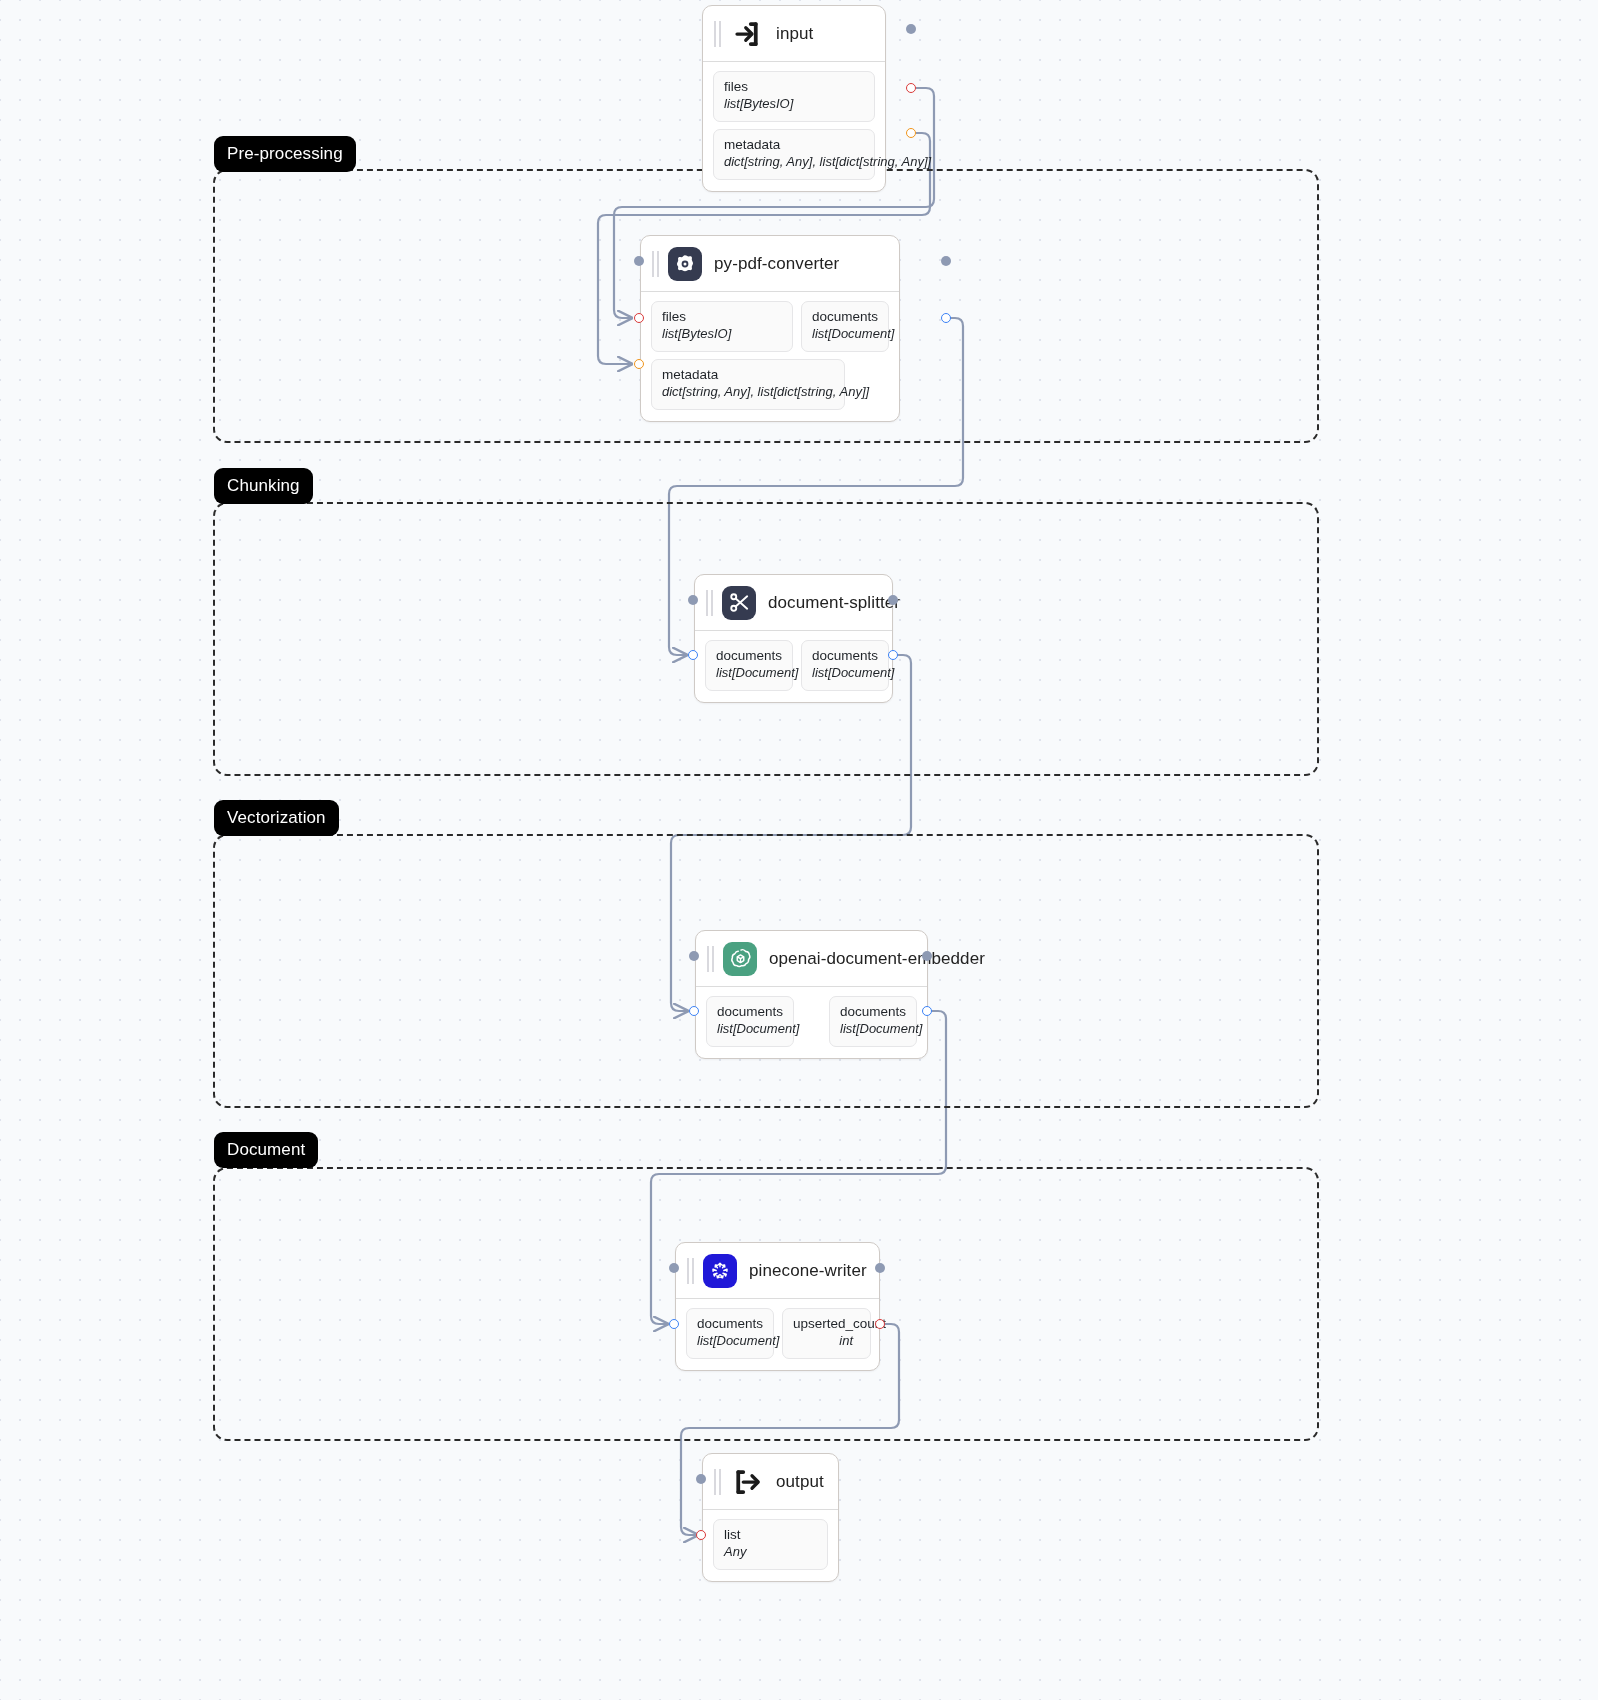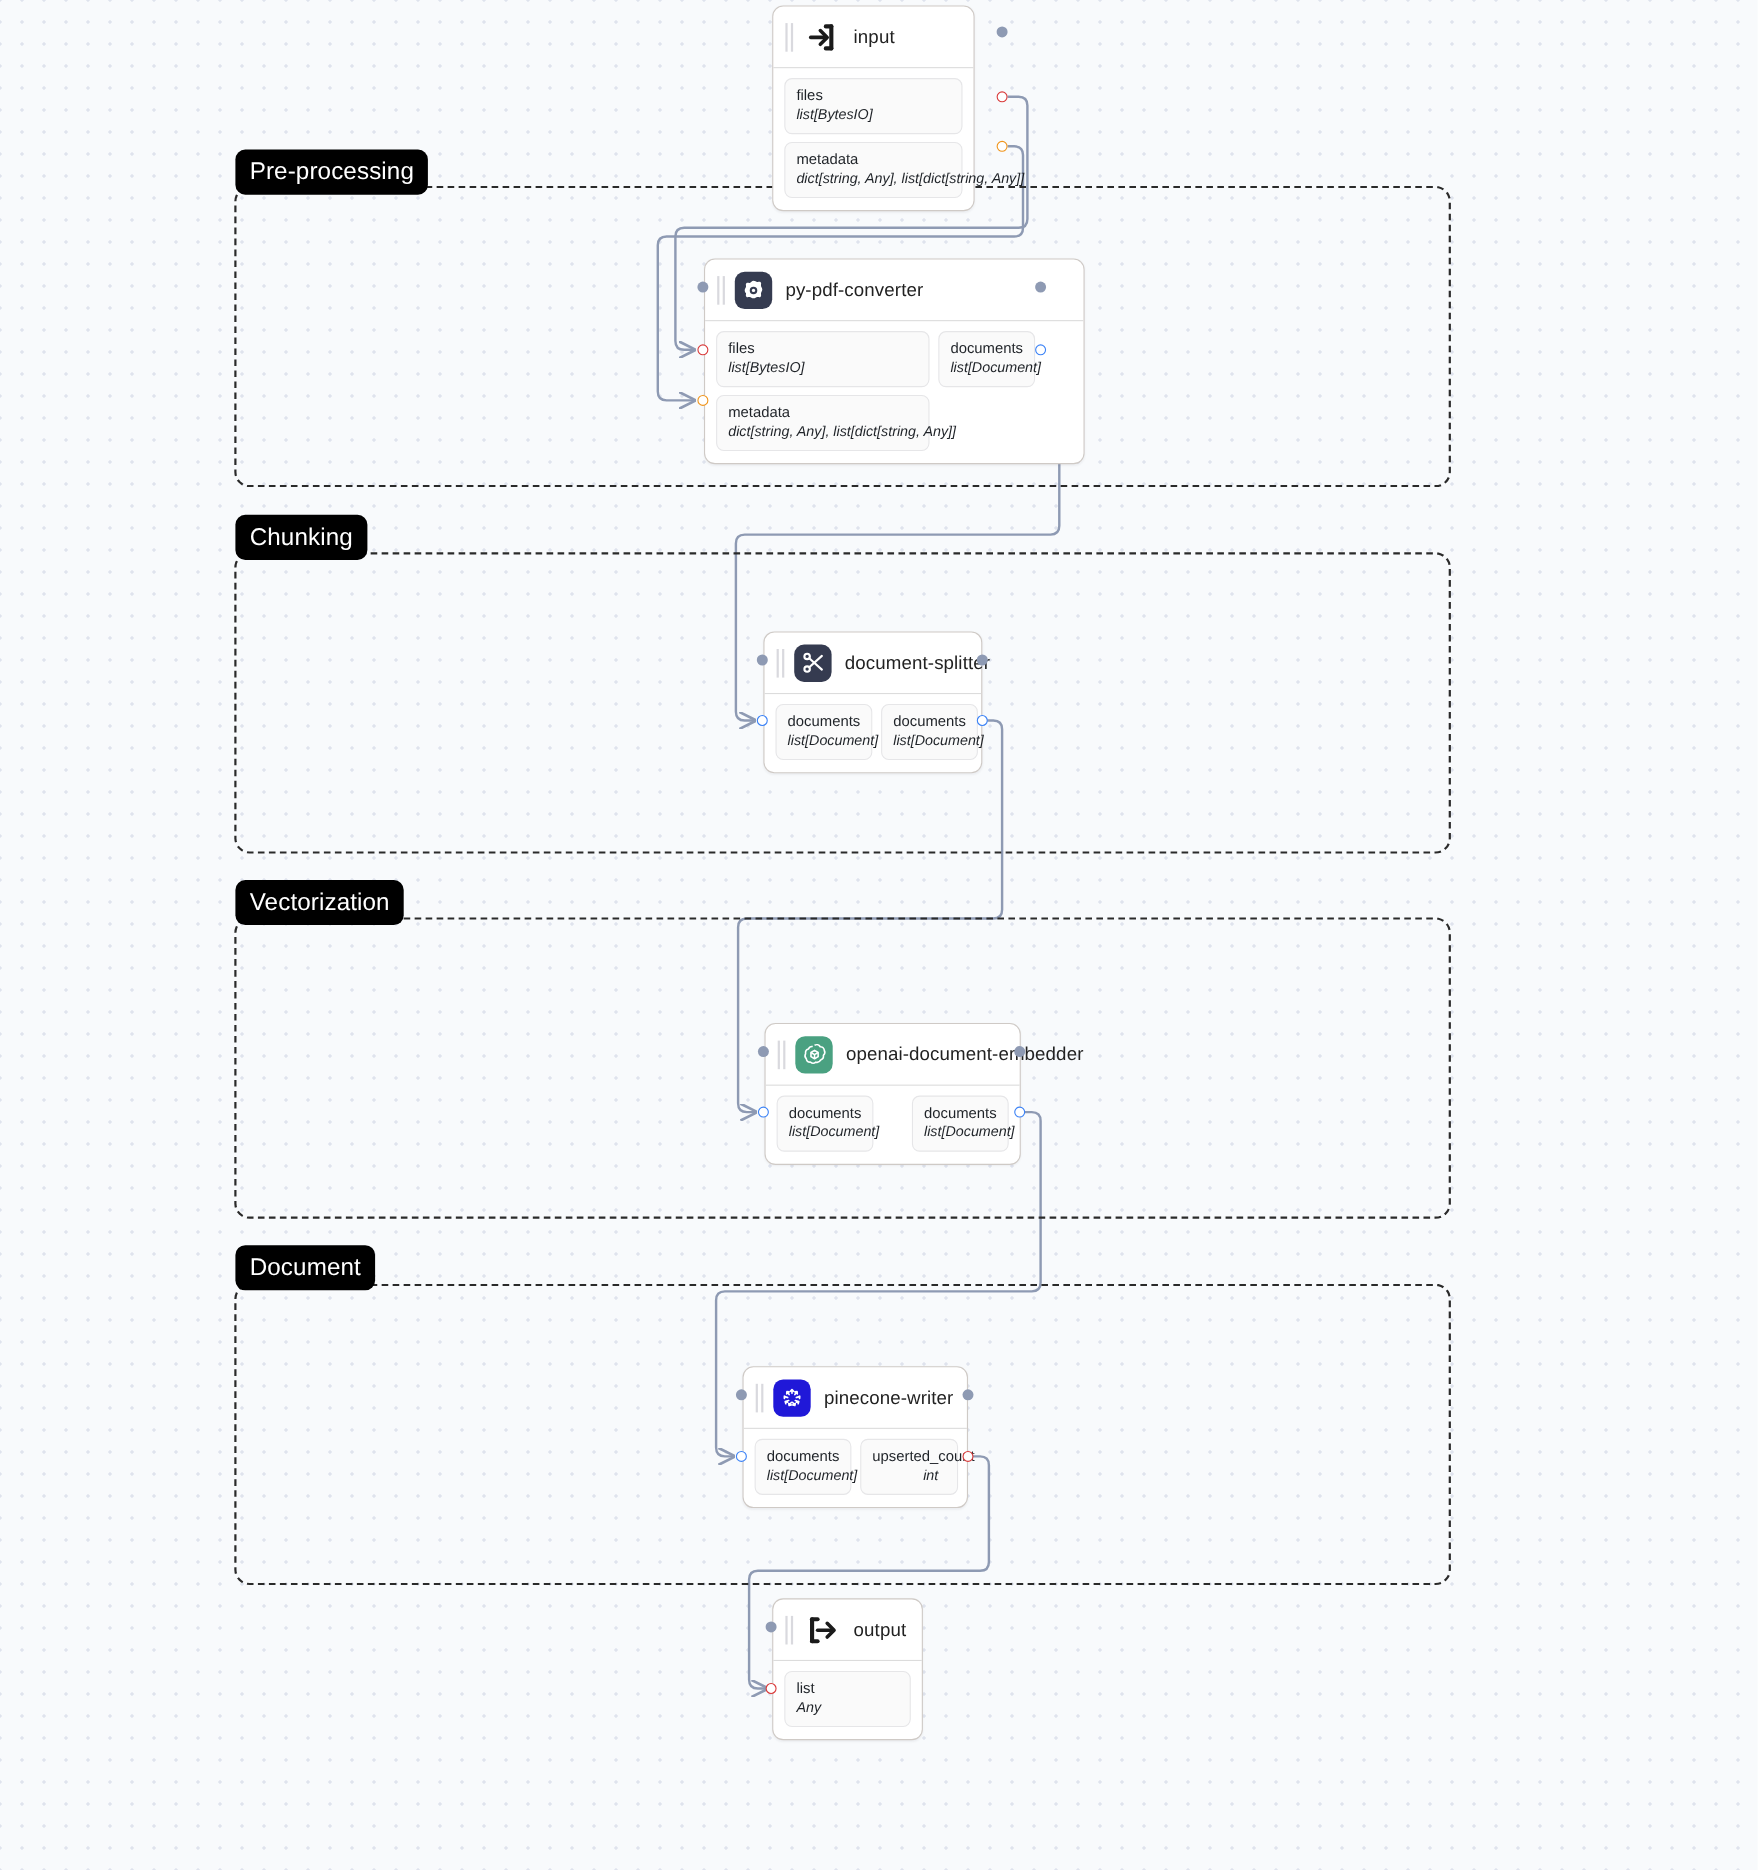--- a/index.html
+++ b/index.html
@@ -23,21 +23,21 @@
   .group {
     position: absolute;
     border: 2px dashed #2a2a2a;
     border-radius: 14px;
     background: transparent;
   }
   .group-label {
     position: absolute;
     background: #000000;
     color: #ffffff;
-    font-size: 22px;
+    font-size: 17px;
     line-height: 1;
     padding: 9px 13px 10px 13px;
     border-radius: 9px;
     white-space: nowrap;
     letter-spacing: .1px;
   }
 
   
   .node {
     position: absolute;
@@ -182,21 +182,21 @@
       <div class="port" style="width:100%;">
         <div class="port-name">metadata</div>
         <div class="port-type">dict[string, Any], list[dict[string, Any]]</div>
       </div>
     </div>
   </div>
   <div class="dot filled" style="left:906px; top:24px;"></div>
   <div class="dot hollow red" style="left:906px; top:83px;"></div>
   <div class="dot hollow orange" style="left:906px; top:128px;"></div>
 
-  <div class="node" style="left:640px; top:235px; width:346px;">
+  <div class="node" style="left:640px; top:235px; width:260px;">
     <div class="node-header">
       <div class="grip"></div>
       <div class="node-icon" style="background:#353b50;">
         <svg class="icon-svg" width="24" height="24" viewBox="0 0 24 24" fill="none" stroke="#ffffff" stroke-width="1.8">
           <path d="M12 3.2c1.5 0 2.3 1.1 3.5 1.2 1.2.1 2.1-.6 3 .3.9.9.2 1.8.3 3 .1 1.2 1.2 2 1.2 3.5s-1.1 2.3-1.2 3.5c-.1 1.2.6 2.1-.3 3-.9.9-1.8.2-3 .3-1.2.1-2 1.2-3.5 1.2s-2.3-1.1-3.5-1.2c-1.2-.1-2.1.6-3-.3-.9-.9-.2-1.8-.3-3C5.1 14.3 4 13.5 4 12s1.1-2.3 1.2-3.5c.1-1.2-.6-2.1.3-3 .9-.9 1.8-.2 3-.3C9.7 5.1 10.5 3.2 12 3.2z" fill="#ffffff" stroke="none"></path>
           <circle cx="12" cy="12" r="3.4" fill="#353b50" stroke="none"></circle>
           <circle cx="12" cy="12" r="1.5" fill="#ffffff" stroke="none"></circle>
         </svg>
       </div>
       <div class="node-title">py-pdf-converter</div>

